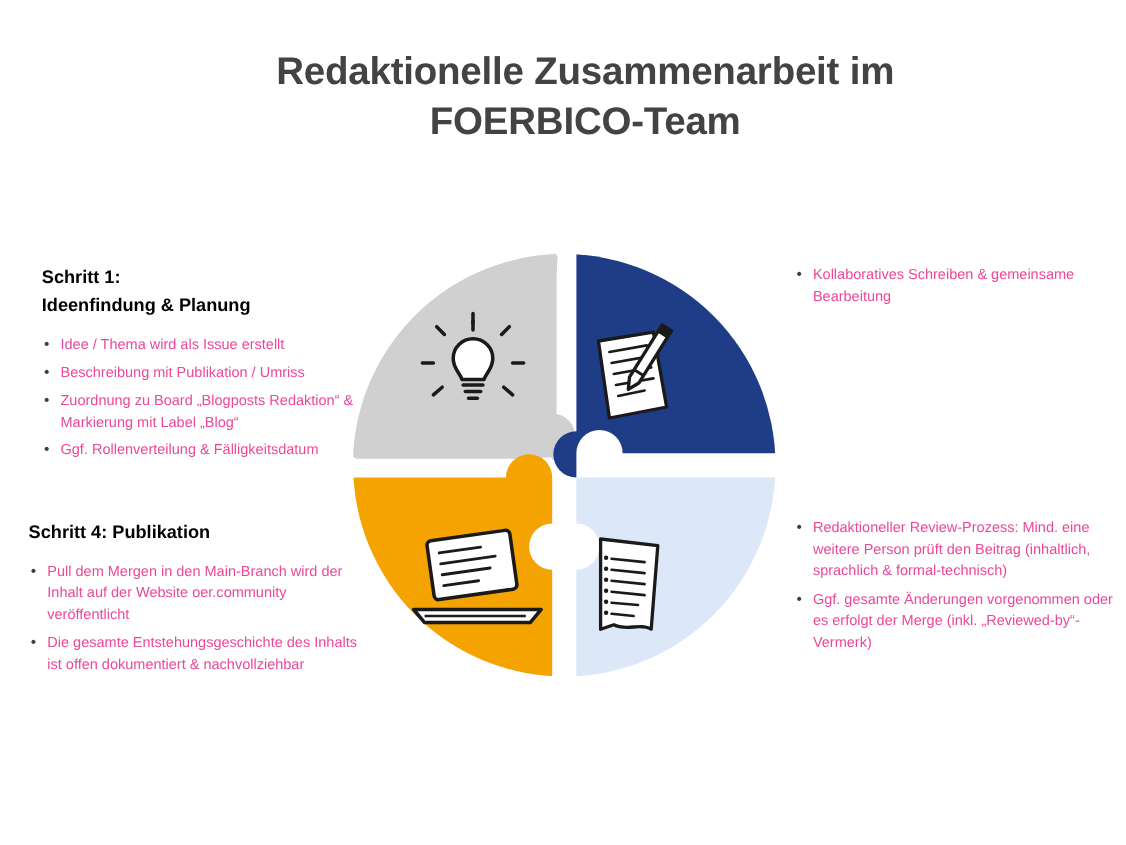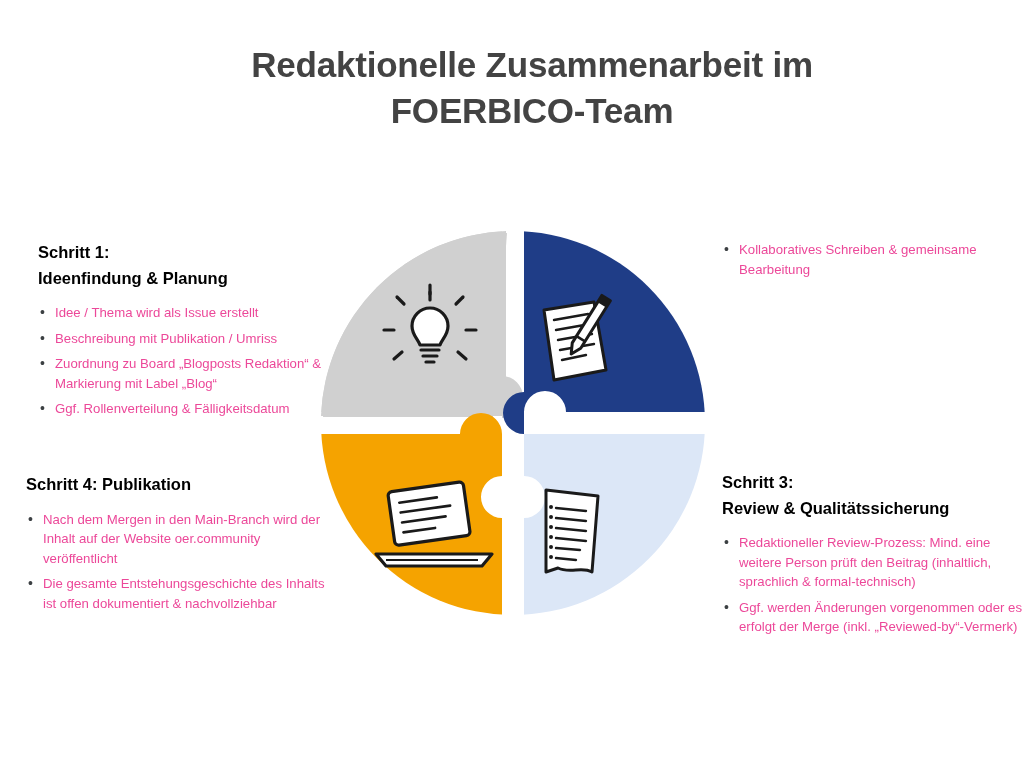--- a/index.html
+++ b/index.html
@@ -217,31 +217,27 @@
   </ul>
 </div>
 
 <div class="step" id="step2">
   <ul>
     <li>Kollaboratives Schreiben &amp; gemeinsame Bearbeitung</li>
   </ul>
 </div>
 
 <div class="step" id="step3">
-  <div class="step-head">
-    <span>Schritt 3:</span>
-    <span class="l2">Review &amp; Qualitätssicherung</span>
-  </div>
   <ul>
     <li>Redaktioneller Review-Prozess: Mind. eine weitere Person prüft den Beitrag (inhaltlich, sprachlich &amp; formal-technisch)</li>
-    <li>Ggf. werden Änderungen vorgenommen oder es erfolgt der Merge (inkl. „Reviewed-by“-Vermerk)</li>
+    <li>Ggf. gesamte Änderungen vorgenommen oder es erfolgt der Merge (inkl. „Reviewed-by“-Vermerk)</li>
   </ul>
 </div>
 
 <div class="step" id="step4">
   <div class="step-head">
     <span>Schritt 4: Publikation</span>
   </div>
   <ul>
-    <li> Nach dem Mergen in den Main-Branch wird der Inhalt auf der Website oer.community veröffentlicht</li>
+    <li> Pull dem Mergen in den Main-Branch wird der Inhalt auf der Website oer.community veröffentlicht</li>
     <li>Die gesamte Entstehungsgeschichte des Inhalts ist offen dokumentiert &amp; nachvollziehbar</li>
   </ul>
 </div>
 
 </body></html>

